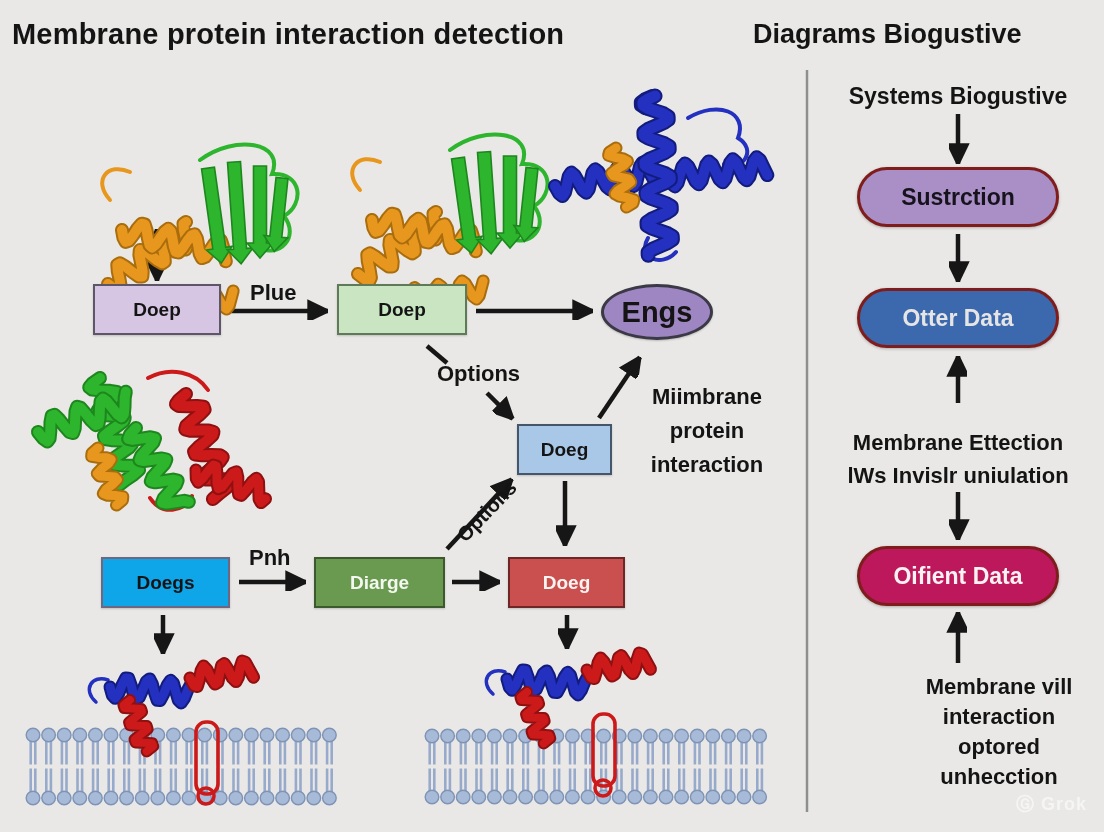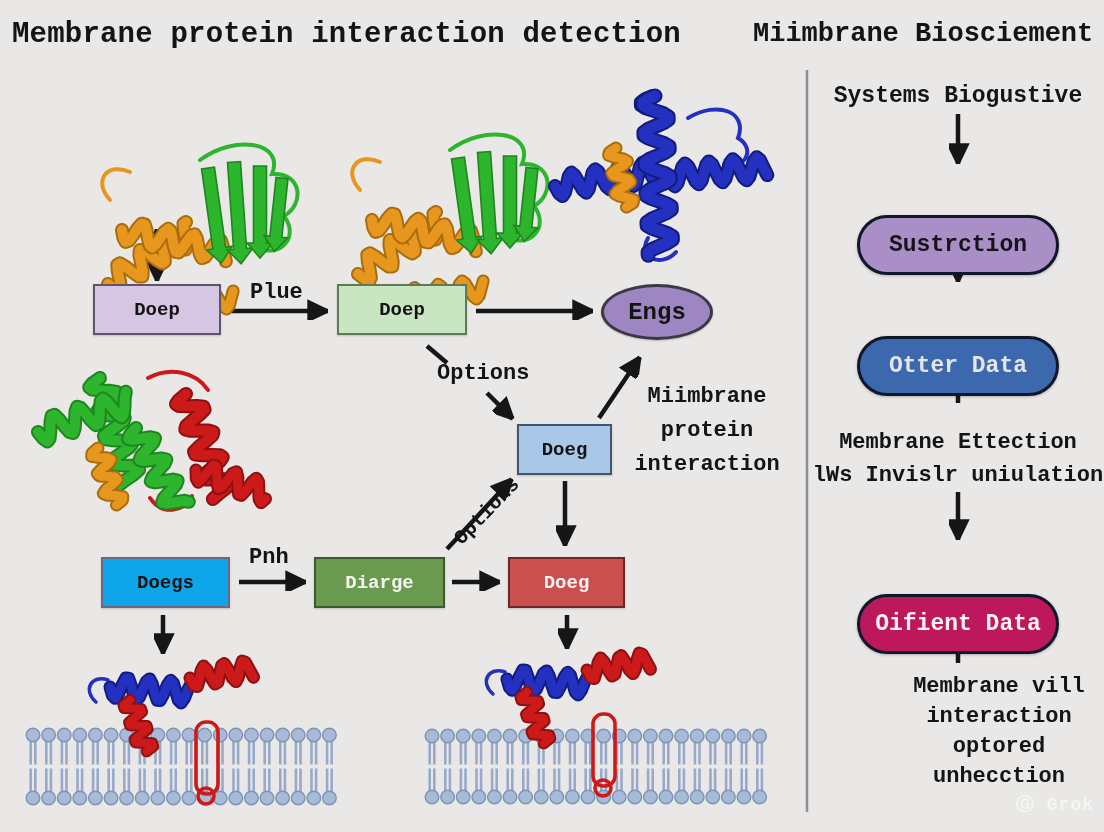--- a/index.html
+++ b/index.html
@@ -4,21 +4,21 @@
 <style>
   * { margin:0; padding:0; box-sizing:border-box; }
   html,body { width:1104px; height:832px; }
   body {
     position:relative;
     font-family:"Liberation Sans", sans-serif;
     background:#e9e8e6;
     overflow:hidden;
     color:#161616;
   }
-  #canvas { position:absolute; inset:0; width:1104px; height:832px;font-family:Liberation Mono, monospace; }
+  #canvas { position:absolute; inset:0; width:1104px; height:832px; }
   svg#art { position:absolute; left:0; top:0; z-index:1; }
   .txt { position:absolute; z-index:3; font-weight:bold; color:#141414; }
   .title-left  { left:12px;  top:18px; font-size:29px; letter-spacing:0.2px; }
   .title-right { left:753px; top:19px; font-size:27px; }
   .flow-box {
     position:absolute; z-index:2;
     display:flex; align-items:center; justify-content:center;
     font-weight:bold; font-size:19px; color:#141414;
     border:2.5px solid #5c5668; border-radius:0;
     box-shadow:0 1px 2px rgba(0,0,0,0.18);
@@ -26,30 +26,29 @@
   .box-purple   { left:93px;  top:284px; width:128px; height:51px; background:#d6c6e4; }
   .box-greenlt  { left:337px; top:284px; width:130px; height:51px; background:#c9e5c1; border-color:#5f7a58; }
   .box-blue     { left:517px; top:424px; width:95px;  height:51px; background:#a9c7e6; border-color:#46566a; }
   .box-lavender { left:101px; top:557px; width:129px; height:51px; background:#0ea5e9; border-color:#6f6680; }
   .box-greendk  { left:314px; top:557px; width:131px; height:51px; background:#699a50; border-color:#3c5a2d; color:#f4f7ef; }
   .box-red      { left:508px; top:557px; width:117px; height:51px; background:#c9504e; border-color:#6e2626; color:#fdf4f2; }
   .ellipse-engs {
     position:absolute; z-index:2; left:601px; top:284px; width:112px; height:56px;
     background:#9e86c2; border:3px solid #3c3947; border-radius:50%;
     display:flex; align-items:center; justify-content:center;
-    font-weight:bold; font-size:24px; color:#141414;
+    font-weight:bold; font-size:29px; color:#141414;
     box-shadow:0 1px 2px rgba(0,0,0,0.2);
   }
   .pill {
     position:absolute; z-index:2; left:857px; width:202px; height:60px;
-    border:3px solid #0f172a; border-radius:30px;
+    border:3px solid #7f1d1d; border-radius:30px;
     display:flex; align-items:center; justify-content:center;
     font-weight:bold; font-size:23px;
     box-shadow:0 1px 3px rgba(0,0,0,0.25);
-    margin-top:48px;
   }
   .pill-purple { top:167px; background:#a98fc6; color:#17131d; }
   .pill-blue   { top:288px; background:#3c69ad; color:#e5e5e5; }
   .pill-red    { top:546px; background:#be185d; color:#fbf2f1; }
   .lbl { font-size:22px; }
   .lbl-plue    { left:250px; top:280px; }
   .lbl-lipid   { left:318px; top:217px; width:162px; text-align:center; }
   .lbl-opt-top { left:437px; top:361px; }
   .lbl-pnh     { left:249px; top:545px; }
   .lbl-opt-diag{
@@ -436,21 +435,21 @@
           <path d="M587.0,670.0 L591.1,677.6 L594.3,678.6 L596.3,671.8 L598.1,662.5 L600.5,658.0 L604.0,661.7 L608.2,670.1 L612.1,676.1 L614.9,674.3 L616.7,665.8 L618.6,657.4 L621.3,655.6 L625.2,661.5 L629.4,670.0 L633.0,673.6 L635.4,669.1 L637.1,659.8 L639.2,653.1 L642.3,654.1 L646.4,661.6 L650.5,669.2" fill="none" stroke="#cc1a1a" stroke-width="9" stroke-linecap="round" stroke-linejoin="round"></path>
           <path d="M527.0,692.0 L520.5,697.3 L521.4,700.1 L529.8,700.6 L538.1,701.0 L539.0,703.9 L532.6,709.1 L526.1,714.4 L527.0,717.2 L535.3,717.7 L543.7,718.1 L544.6,721.0 L538.1,726.2 L531.6,731.5 L532.6,734.4 L540.9,734.8 L549.2,735.2 L550.2,738.1 L543.7,743.4" fill="none" stroke="#8f1010" stroke-width="12" stroke-linecap="round" stroke-linejoin="round"></path>
           <path d="M527.0,692.0 L520.5,697.3 L521.4,700.1 L529.8,700.6 L538.1,701.0 L539.0,703.9 L532.6,709.1 L526.1,714.4 L527.0,717.2 L535.3,717.7 L543.7,718.1 L544.6,721.0 L538.1,726.2 L531.6,731.5 L532.6,734.4 L540.9,734.8 L549.2,735.2 L550.2,738.1 L543.7,743.4" fill="none" stroke="#cc1a1a" stroke-width="8" stroke-linecap="round" stroke-linejoin="round"></path>
           <rect x="593" y="714" width="22" height="72" rx="10" fill="none" stroke="#cc1a1a" stroke-width="3.6"></rect>
           <circle cx="603" cy="788" r="8" fill="none" stroke="#cc1a1a" stroke-width="3.6"></circle>
         </g>
       </g>
   </svg>
 
   <div class="txt title-left">Membrane protein interaction detection</div>
-  <div class="txt title-right">Miimbrane Biosciement</div>
+  <div class="txt title-right">Diagrams Biogustive</div>
 
   <div class="flow-box box-purple">Doep</div>
   <div class="flow-box box-greenlt">Doep</div>
   <div class="ellipse-engs">Engs</div>
   <div class="flow-box box-blue">Doeg</div>
   <div class="flow-box box-lavender">Doegs</div>
   <div class="flow-box box-greendk">Diarge</div>
   <div class="flow-box box-red">Doeg</div>
 
   <div class="txt lbl lbl-plue">Plue</div>

